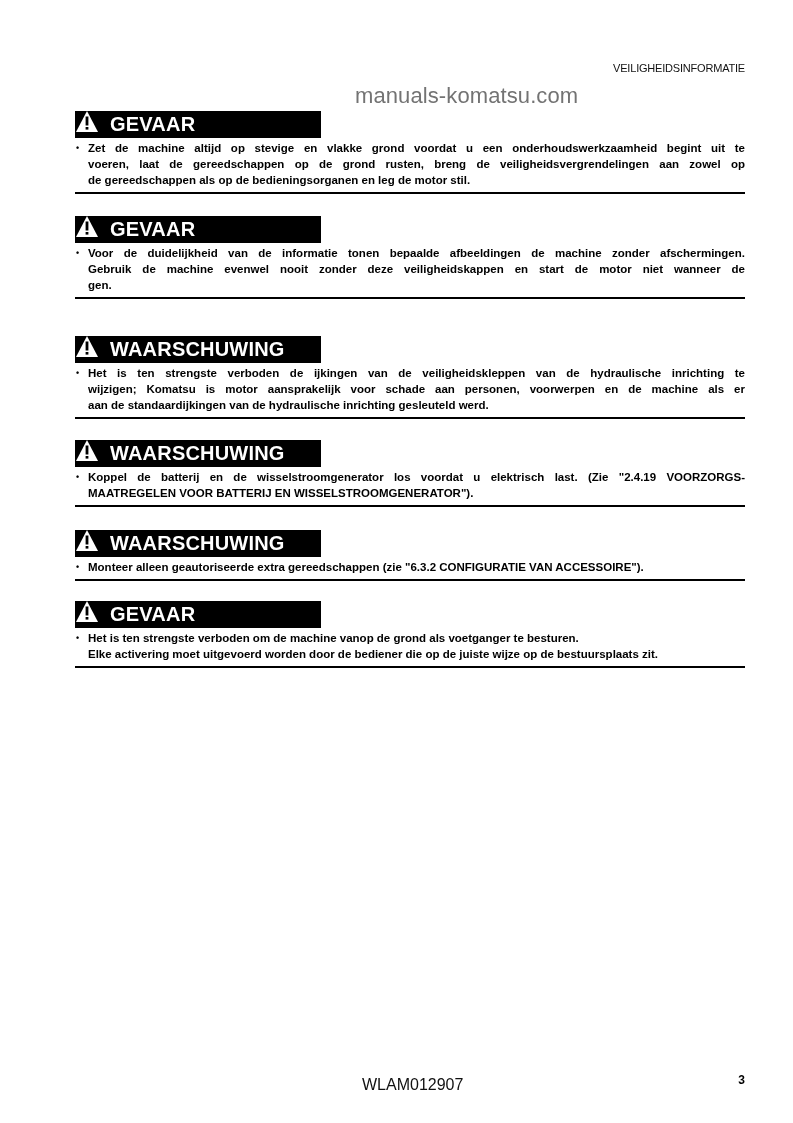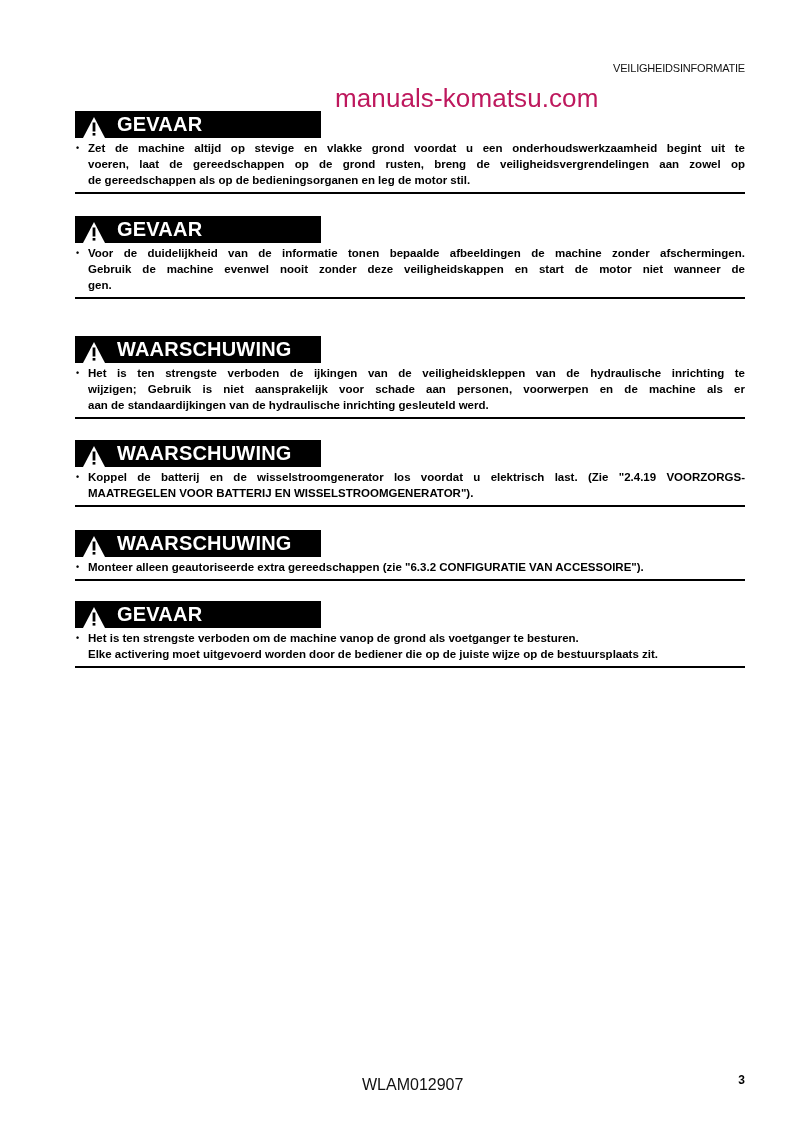--- a/index.html
+++ b/index.html
@@ -19,39 +19,39 @@
       position: absolute;
       right: 48px;
       top: 62px;
       font-size: 11px;
       letter-spacing: -0.2px;
       color: #111;
       text-align: right;
     }
     .watermark {
       position: absolute;
-      left: 335px;
+      left: 355px;
       top: 83px;
-      font-size: 26px;
-      color: #be185d;
+      font-size: 22px;
+      color: #737373;
       letter-spacing: 0.1px;
     }
     .notice {
       position: absolute;
       left: 75px;
       width: 670px;
     }
     .notice-head {
       width: 246px;
       height: 27px;
       background: #000;
       display: flex;
-      align-items: flex-end;
+      align-items: flex-start;
       box-sizing: border-box;
-      padding-left: 8px;
+      padding-left: 1px;
     }
     .notice-head .icon {
       width: 22px;
       height: 21px;
       display: inline-block;
       margin-right: 12px;
     }
     .notice-head .icon svg { display: block; }
     .notice-title {
       color: #fff;
@@ -160,21 +160,21 @@
           <polygon points="11,0 22,21 0,21" fill="#fff"></polygon>
           <rect x="9.6" y="5.5" width="2.8" height="9" fill="#000"></rect>
           <rect x="9.6" y="16" width="2.8" height="2.6" fill="#000"></rect>
         </svg>
     </span>
     <span class="notice-title">WAARSCHUWING</span>
   </div>
   <div class="notice-body">
     <span class="bullet">•</span>
     <div class="line j">Het is ten strengste verboden de ijkingen van de veiligheidskleppen van de hydraulische inrichting te</div>
-    <div class="line j">wijzigen; Gebruik is niet aansprakelijk voor schade aan personen, voorwerpen en de machine als er</div>
+    <div class="line j">wijzigen; Komatsu is motor aansprakelijk voor schade aan personen, voorwerpen en de machine als er</div>
     <div class="line">aan de standaardijkingen van de hydraulische inrichting gesleuteld werd.</div>
   </div>
   <div class="rule"></div>
 </div>
 
 <div class="notice" style="top:440px;">
   <div class="notice-head">
     <span class="icon">
       <svg width="22" height="21" viewBox="0 0 22 21">
           <polygon points="11,0 22,21 0,21" fill="#fff"></polygon>

